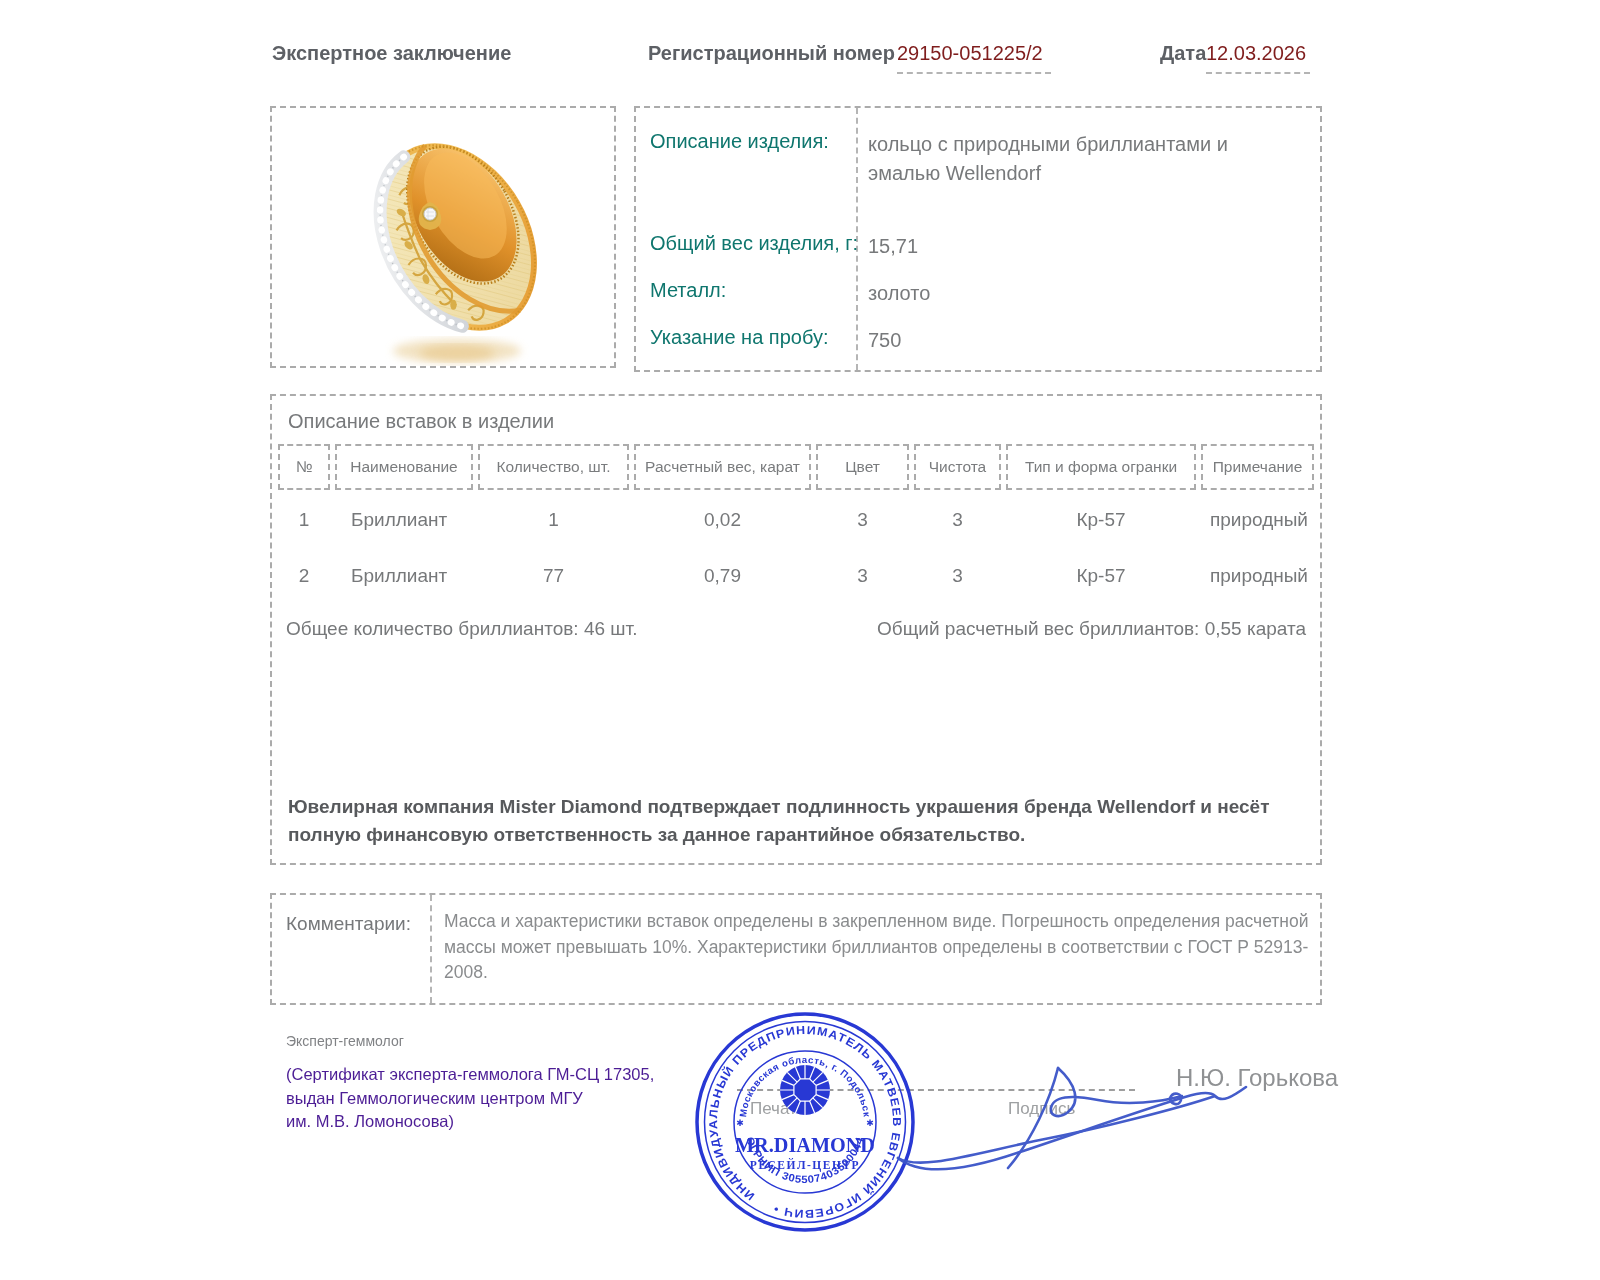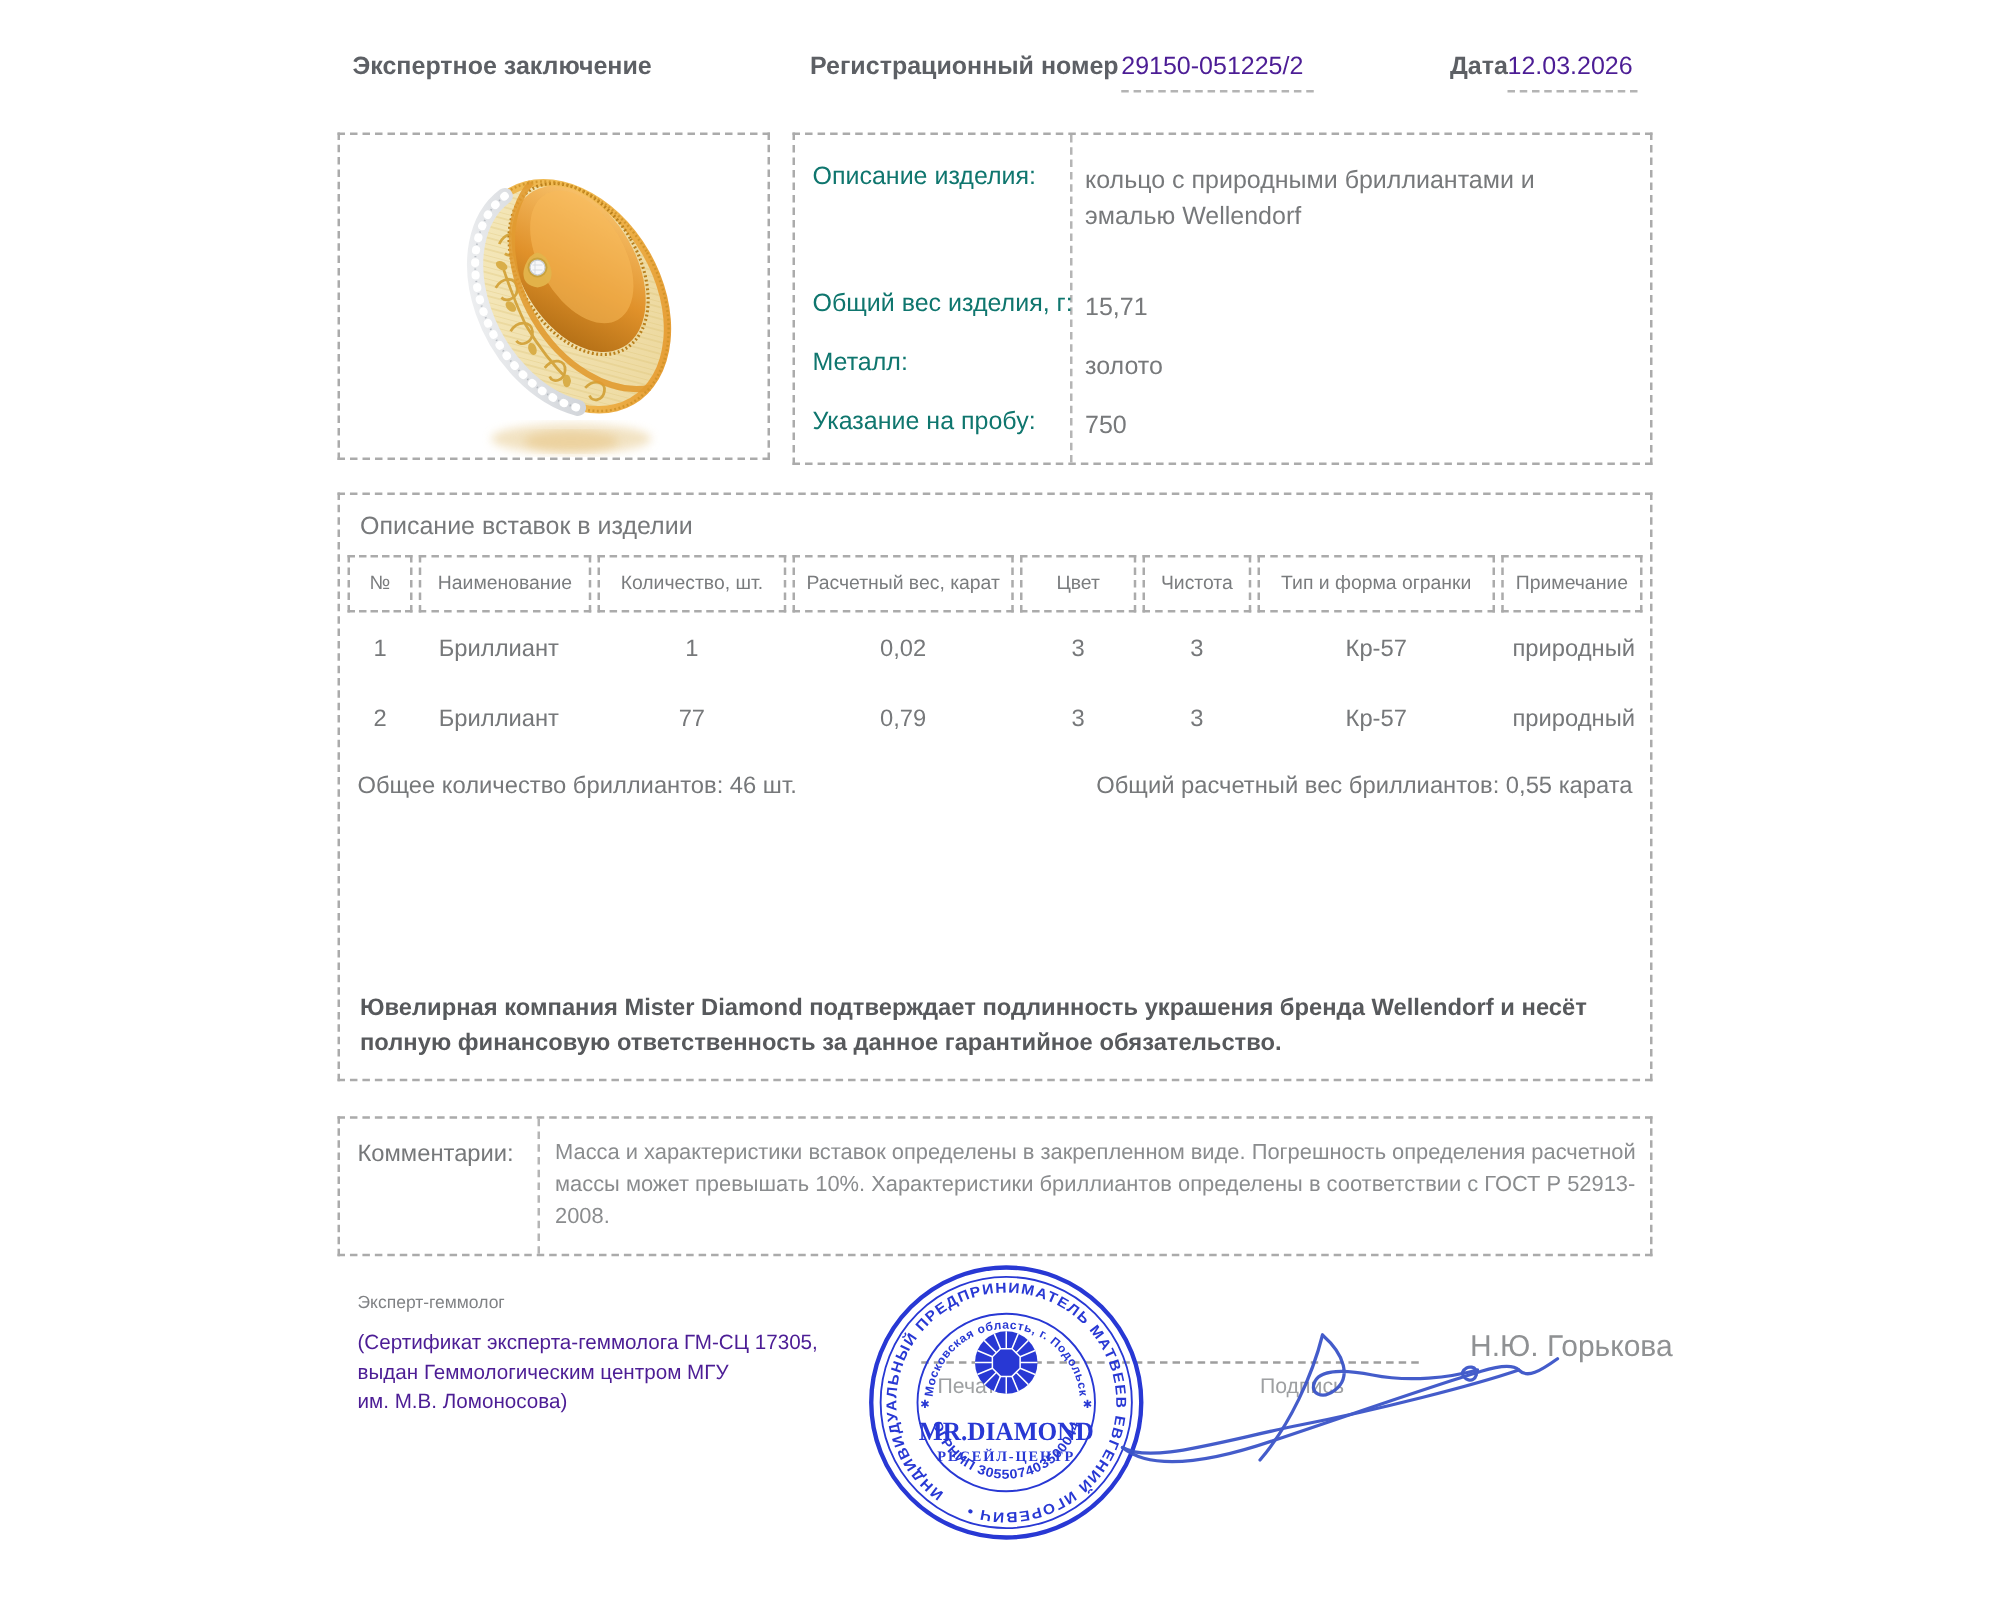--- a/index.html
+++ b/index.html
@@ -1,20 +1,20 @@
 <!DOCTYPE html>
 <html><head>
 <meta charset="utf-8">
 <style>
   html,body{margin:0;padding:0;background:#ffffff;}
   .doc{position:relative;width:1600px;height:1280px;background:#ffffff;overflow:hidden;
        font-family:"Liberation Sans",sans-serif;}
   .abs{position:absolute;}
   .b-label{font-size:20px;font-weight:bold;color:#5d6065;white-space:nowrap;}
-  .u-value{font-size:20px;color:#4c1d95;white-space:nowrap;border-bottom:2px dashed #b4b4b4;
+  .u-value{font-size:20px;color:#7f1d1d;white-space:nowrap;border-bottom:2px dashed #b4b4b4;
            padding:0 4px 7px 0;display:inline-block;}
   .dashed-box{border:2px dashed #ababab;box-sizing:border-box;background:#ffffff;}
   
   .desc-divider{position:absolute;left:220px;top:0;bottom:0;border-left:2px dashed #b5b5b5;}
   .desc-label{position:absolute;left:14px;font-size:20px;color:#0f766e;white-space:nowrap;}
   .desc-value{position:absolute;left:232px;font-size:20px;color:#77797b;width:390px;line-height:29px;}
   
   .tbl-title{position:absolute;left:16px;top:14px;font-size:20px;color:#77797b;}
   .hdr-row{position:absolute;left:6px;top:48px;display:flex;gap:5px;}
   .hdr-cell{border:2px dashed #ababab;box-sizing:border-box;height:46px;display:flex;
@@ -37,21 +37,21 @@
   .exp-cert{font-size:16.5px;color:#4c1d95;line-height:23.5px;}
   .sign-line{border-top:2px dashed #9e9e9e;}
   .sign-label{font-size:17px;color:#9ea0a2;}
   .exp-name{font-size:24px;color:#8f9193;}
 </style>
 </head>
 <body>
 
 <div class="doc">
 
-  <div class="abs b-label" style="left:272px;top:42px;margin-left:10px;">Экспертное заключение</div>
+  <div class="abs b-label" style="left:272px;top:42px;">Экспертное заключение</div>
   <div class="abs b-label" style="left:648px;top:42px;">Регистрационный номер</div>
   <div class="abs u-value" style="left:897px;top:42px;min-width:150px;">29150-051225/2</div>
   <div class="abs b-label" style="left:1160px;top:42px;">Дата</div>
   <div class="abs u-value" style="left:1206px;top:42px;min-width:100px;">12.03.2026</div>
 
   <div class="abs dashed-box" style="left:270px;top:106px;width:346px;height:262px;">
     <svg width="342" height="258" viewBox="0 0 342 258">
       <defs>
         <linearGradient id="rimGrad" x1="0" y1="0" x2="1" y2="1">
           <stop offset="0" stop-color="#e8b04a"></stop>

